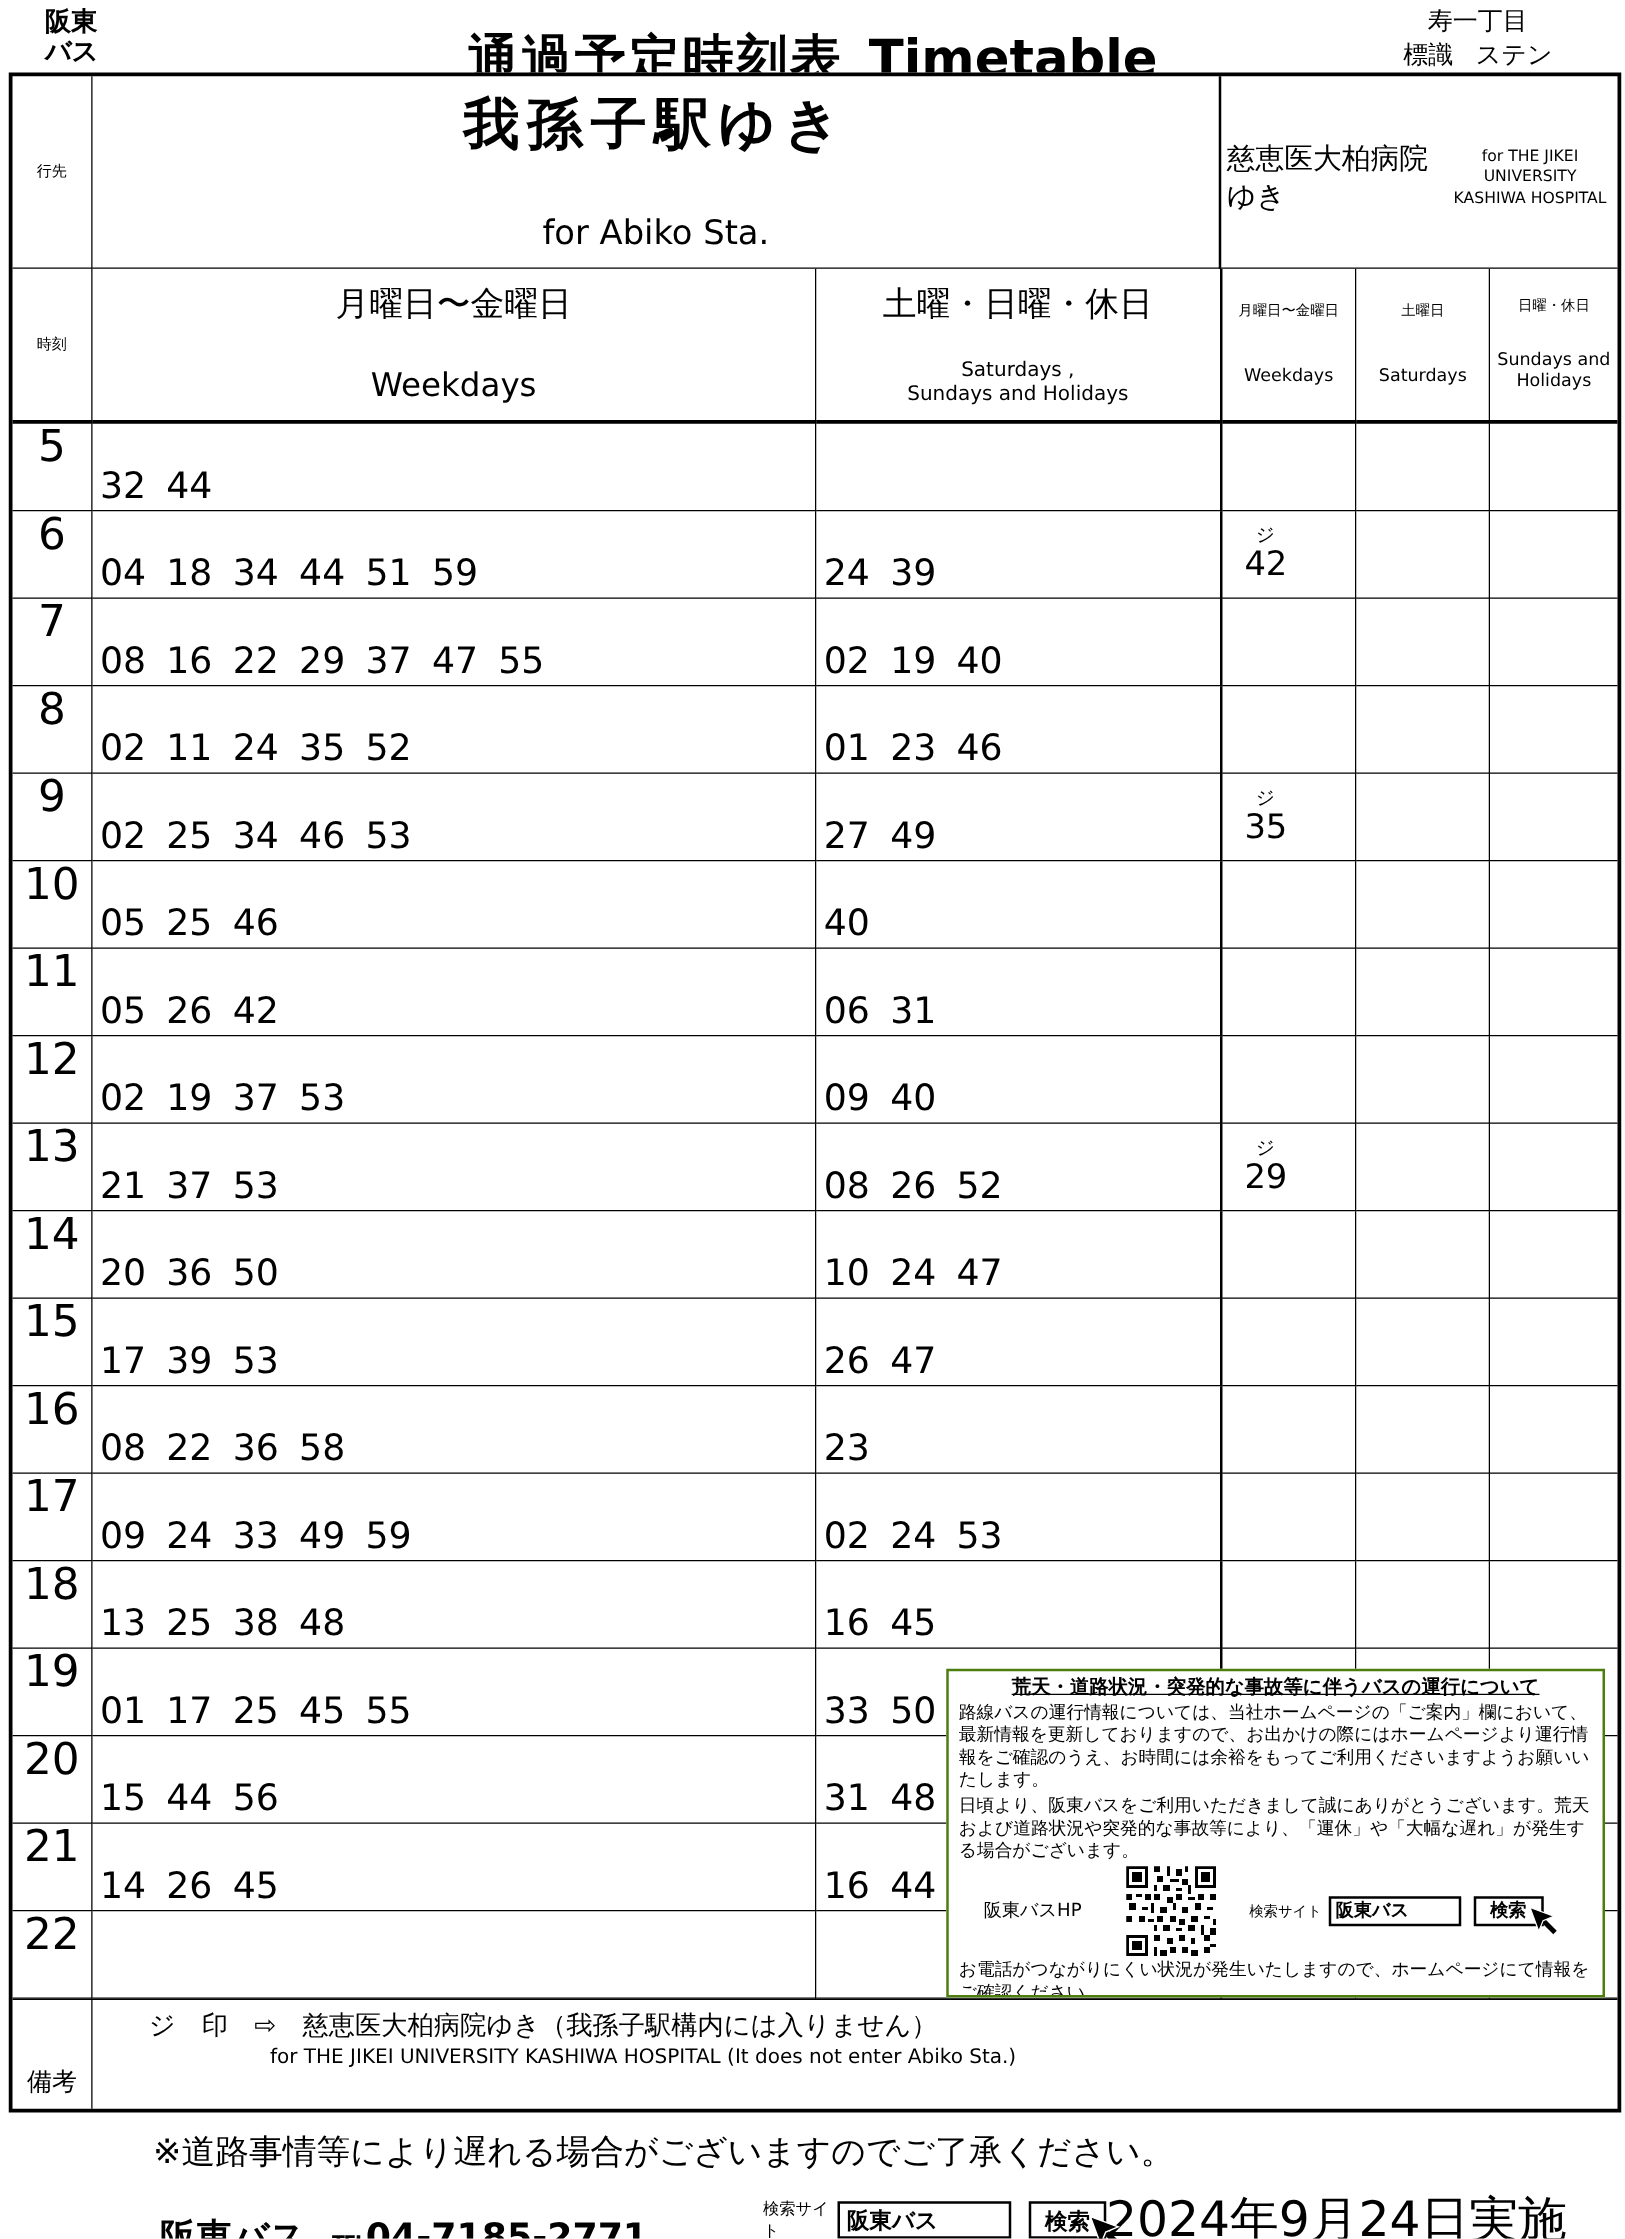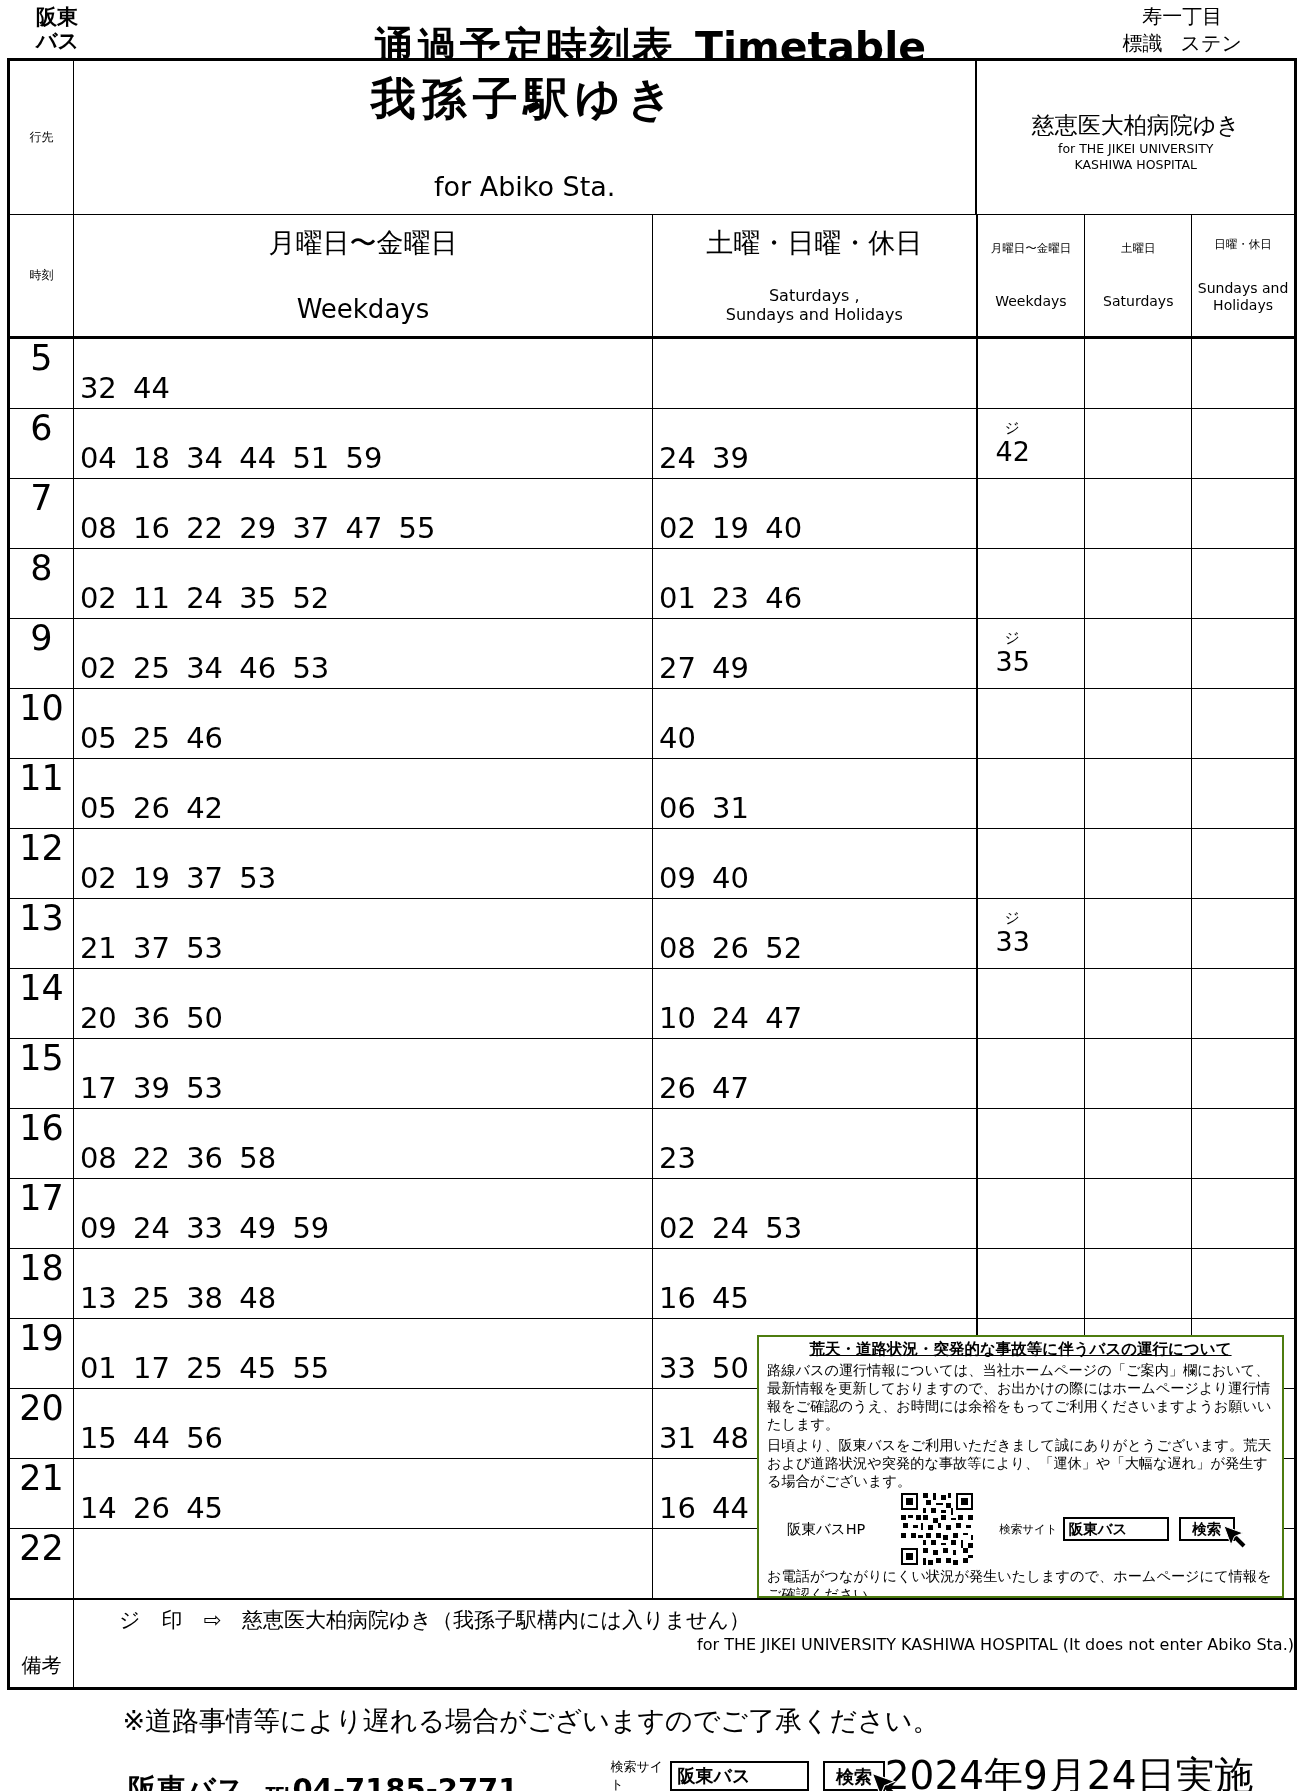--- a/index.html
+++ b/index.html
@@ -33,21 +33,21 @@
   .c-hosp { width:317px; }
   .c-rest { width:1220px; }
   .thickR { border-right-width:2.5px !important; }
 
   
   .dest-row > div { height:154px; }
   .label-cell { display:flex; align-items:center; justify-content:center; font-size:12px; }
   .main-dest { display:flex; flex-direction:column; align-items:center; justify-content:space-between; padding:8px 0 12px; }
   .main-dest .jp { font-size:45px; font-weight:600; letter-spacing:6px; }
   .main-dest .en { font-size:27px; }
-  .hosp-dest { display:flex; flex-direction:column; align-items:center; justify-content:center; padding:22px 4px 14px; }
+  .hosp-dest { display:flex; flex-direction:row; align-items:center; justify-content:center; padding:22px 4px 14px; }
   .hosp-dest .jp { font-size:23px; font-weight:500; }
   .hosp-dest .en { font-size:12.5px; line-height:1.3; text-align:center; }
 
   
   .head-row > div { height:124px; border-bottom-width:3px !important; }
   .head-big { display:flex; flex-direction:column; align-items:center; justify-content:space-between; padding:10px 0 12px; }
   .head-big .jp { font-size:27px; font-weight:500; }
   .head-big .en { font-size:26px; }
   .head-big .en-small { font-size:16px; line-height:1.2; text-align:center; }
   .head-small { display:flex; flex-direction:column; align-items:center; justify-content:space-around; padding:8px 0; }
@@ -61,21 +61,21 @@
   .ji-cell { display:flex; align-items:center; }
   .ji-wrap { display:flex; flex-direction:column; padding-left:18px; }
   .ji-mark { font-size:15px; margin-left:9px; line-height:1.1; }
   .ji-num  { font-size:27px; line-height:1.15; }
 
   
   .remarks-row > div { height:87px; border-bottom:none !important; }
   .remarks-row { border-top:1px solid #000; }
   .remarks-label { display:flex; align-items:flex-end; justify-content:center; font-size:20px; padding-bottom:8px; }
   .remarks-body { padding:6px 0 0 45px; font-size:21px; line-height:1.35; }
-  .remark-en { font-size:16px; margin-left:56px;text-align:right; }
+  .remark-en { font-size:16px; margin-left:97px; }
 
   
   .notice { position:absolute; left:757px; top:1335px; width:527px; height:263px;
             border:2px solid #4d7c0f; background:#fff; padding:3px 8px 2px;
             font-size:14.2px; line-height:1.27; overflow:hidden; }
   .notice-title { text-align:center; font-size:15.5px; font-weight:600; text-decoration:underline; margin-bottom:1px; }
   .notice p { margin-bottom:3px; }
   .qr-row { display:flex; align-items:center; margin:1px 0 2px; }
   .hp-label { margin-left:20px; font-size:14.5px; }
   .qr-box { width:72px; height:72px; margin-left:36px; flex:none; }
@@ -363,21 +363,21 @@
           </div>
     <div class="c-wd times-cell">
             <span>21 37 53</span>
           </div>
     <div class="c-sat times-cell thickR">
             <span>08 26 52</span>
           </div>
     <div class="c-h1 ji-cell">
       <span class="ji-wrap">
         <span class="ji-mark">ジ</span>
-        <span class="ji-num">33</span>
+        <span class="ji-num">29</span>
       </span>
     </div>
     <div class="c-h2 times-cell">
             <span></span>
           </div>
     <div class="c-h3 times-cell">
             <span></span>
           </div>
   </div>
 

